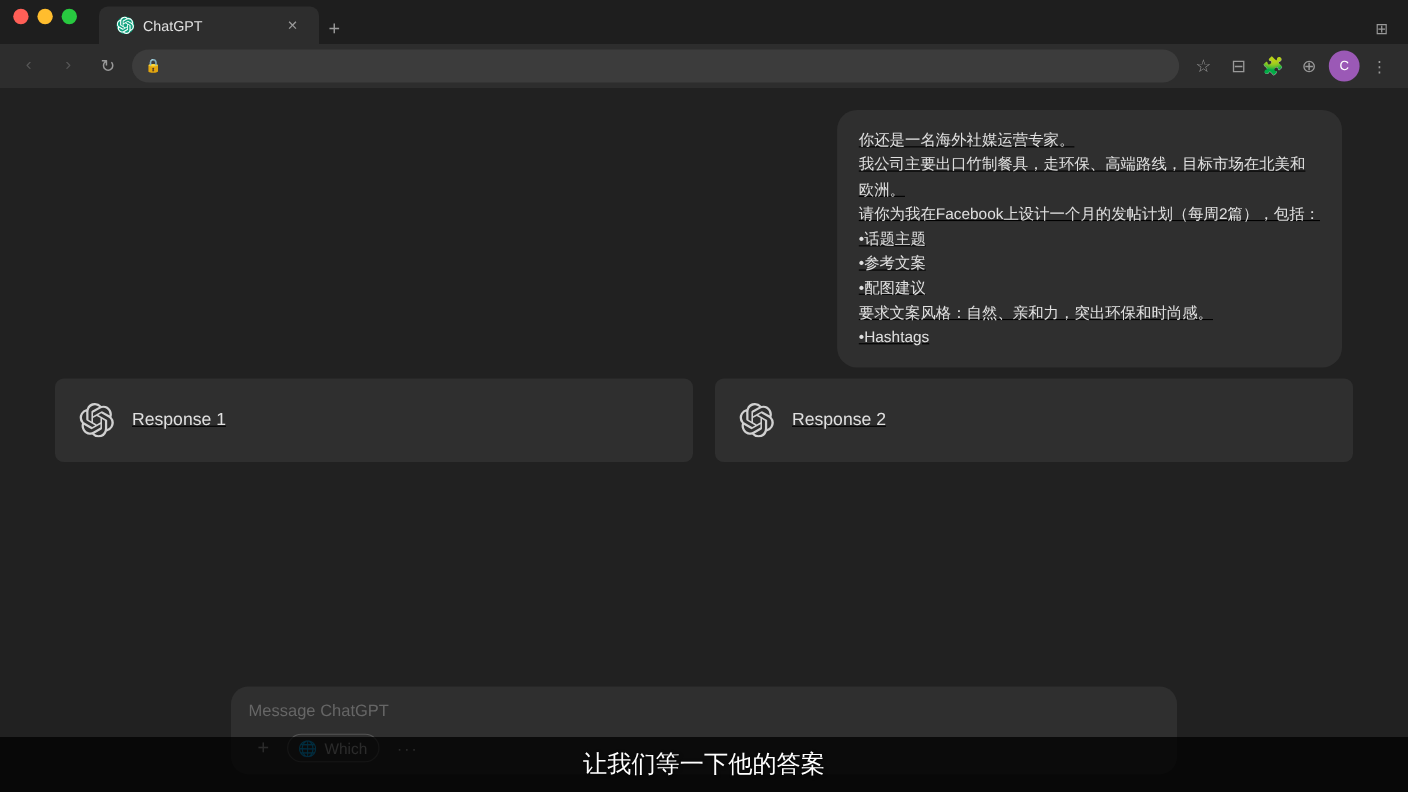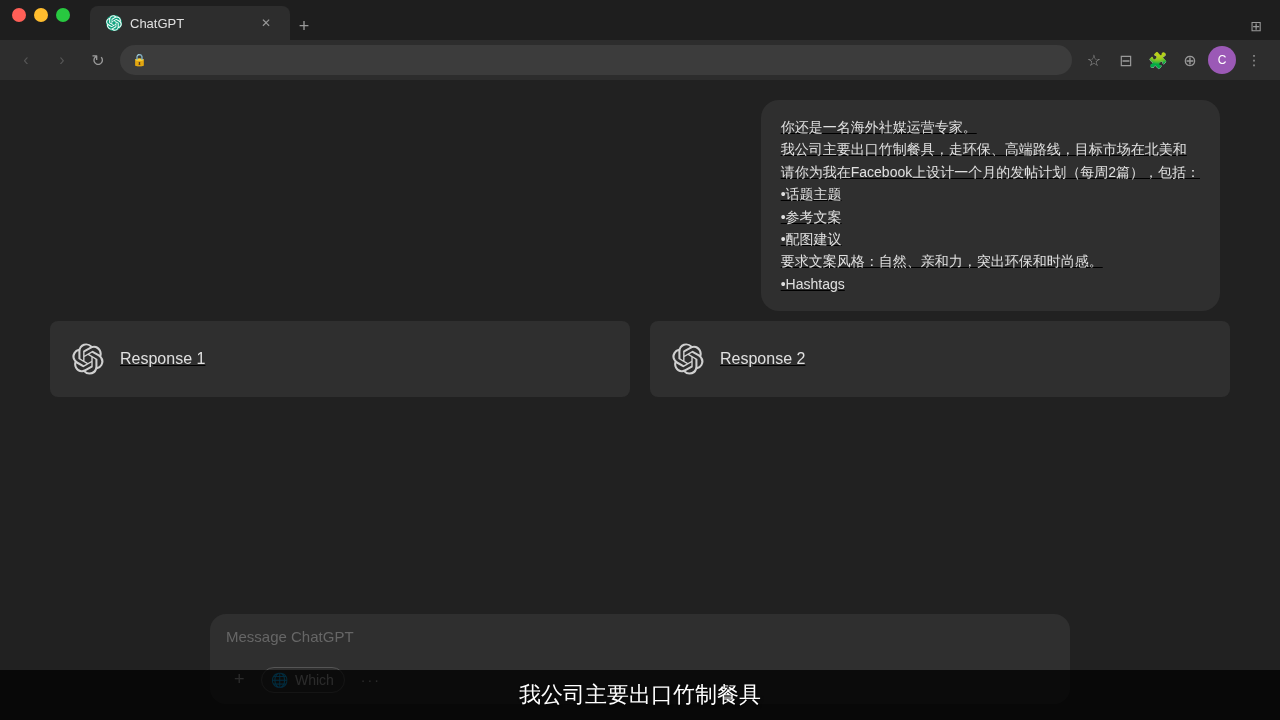--- a/index.html
+++ b/index.html
@@ -284,21 +284,21 @@
       margin: 0 auto;
       width: 100%;
     }
 
     .input-box {
       background: #2f2f2f;
       border-radius: 16px;
       padding: 14px 16px 10px 16px;
       display: flex;
       flex-direction: column;
-      gap: 20px;
+      gap: 10px;
     }
 
     .input-text {
       font-size: 15px;
       color: #666;
     }
 
     .input-toolbar {
       display: flex;
       align-items: center;
@@ -422,20 +422,21 @@
 </div>
 
 <div class="main-content">
 
   <div class="chat-area">
 
     <div class="message-container">
       <div class="user-message">
         <span class="line">你还是一名海外社媒运营专家。</span>
         <span class="line">我公司主要出口竹制餐具，走环保、高端路线，目标市场在北美和</span>
+        <span class="line">欧洲。</span>
         <span class="line">请你为我在Facebook上设计一个月的发帖计划（每周2篇），包括：</span>
         <span class="line">•话题主题</span>
         <span class="line">•参考文案</span>
         <span class="line">•配图建议</span>
         <span class="line">要求文案风格：自然、亲和力，突出环保和时尚感。</span>
         <span class="line">•Hashtags</span>
       </div>
     </div>
 
 
@@ -472,15 +473,15 @@
           <span>Which</span>
         </button>
         <button class="more-btn">
           <span class="overflow-dots">···</span>
         </button>
       </div>
     </div>
   </div>
 
   <div class="subtitle-overlay">
-    <span class="subtitle-text">我公司主要出口竹制餐具</span>
+    <span class="subtitle-text">让我们等一下他的答案</span>
   </div>
 </div>
 
 </body></html>

